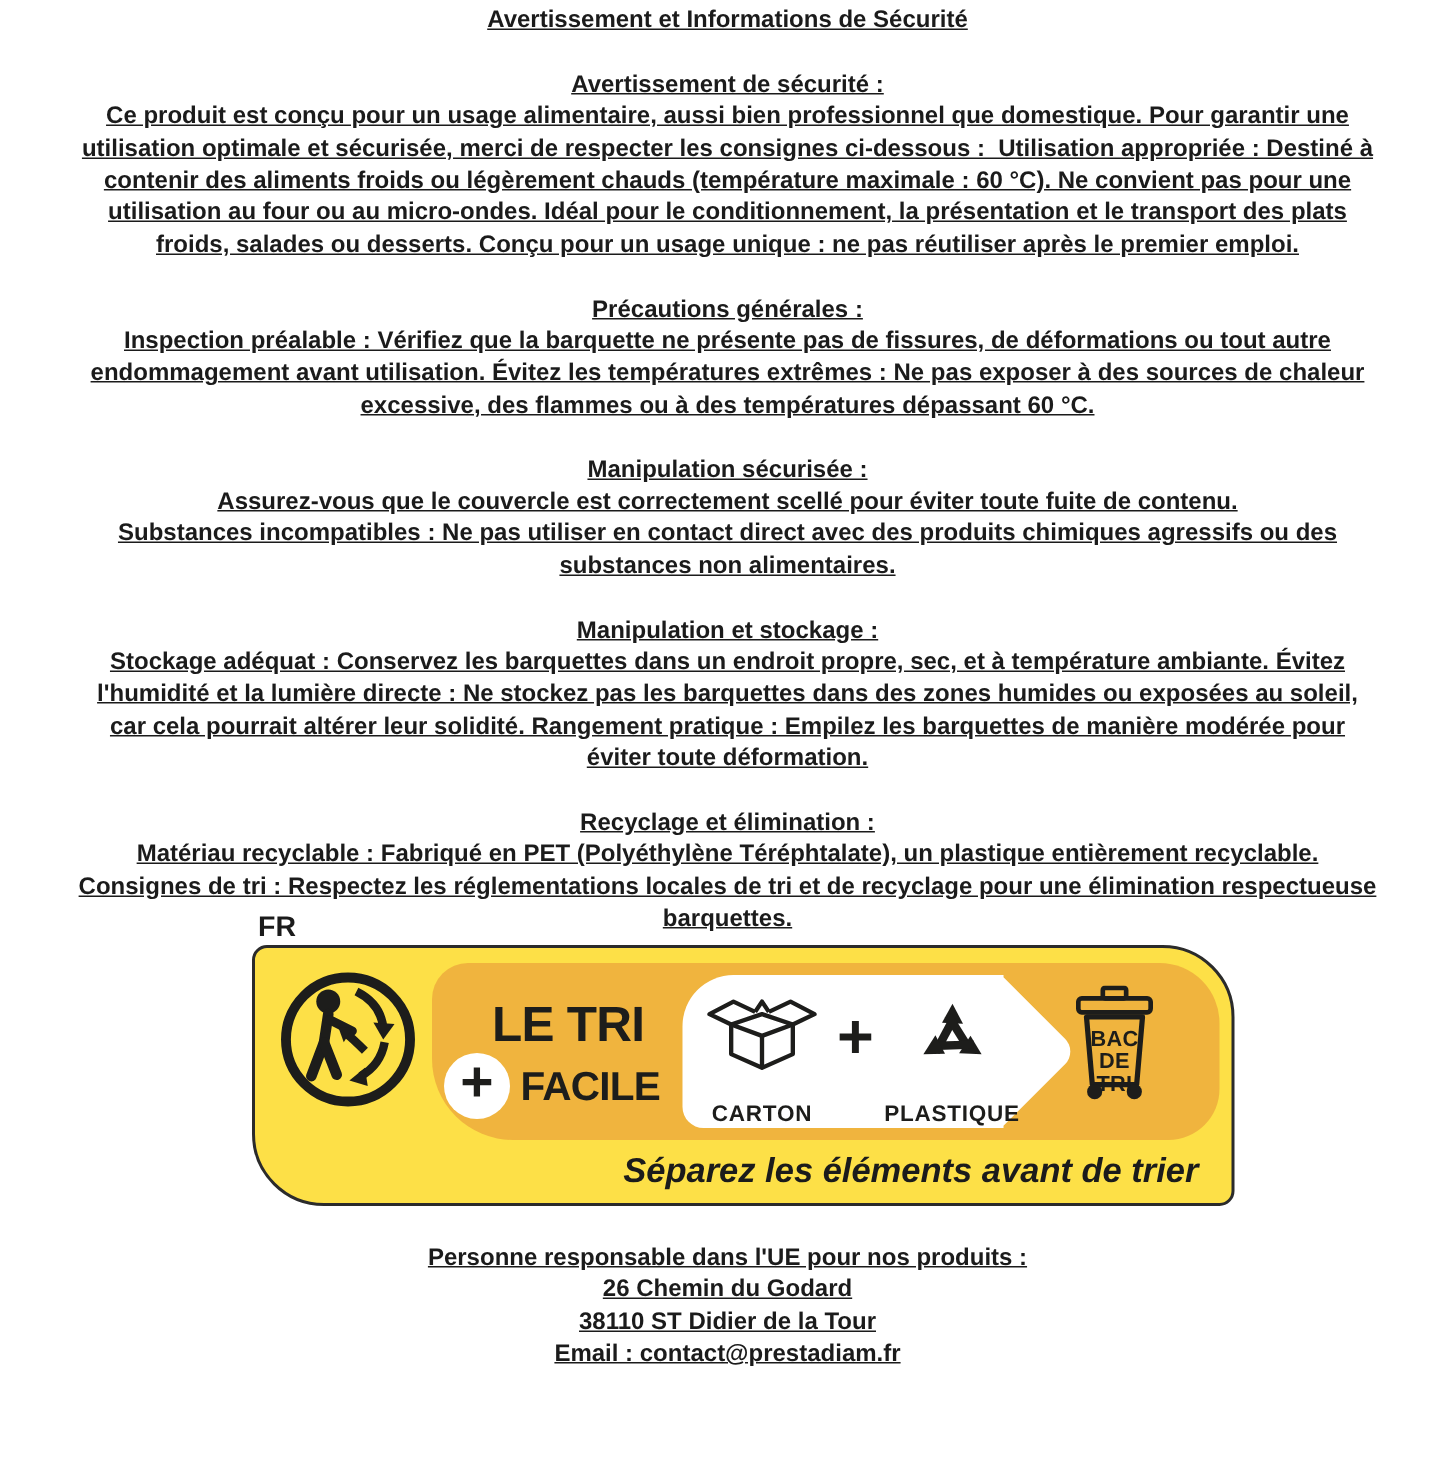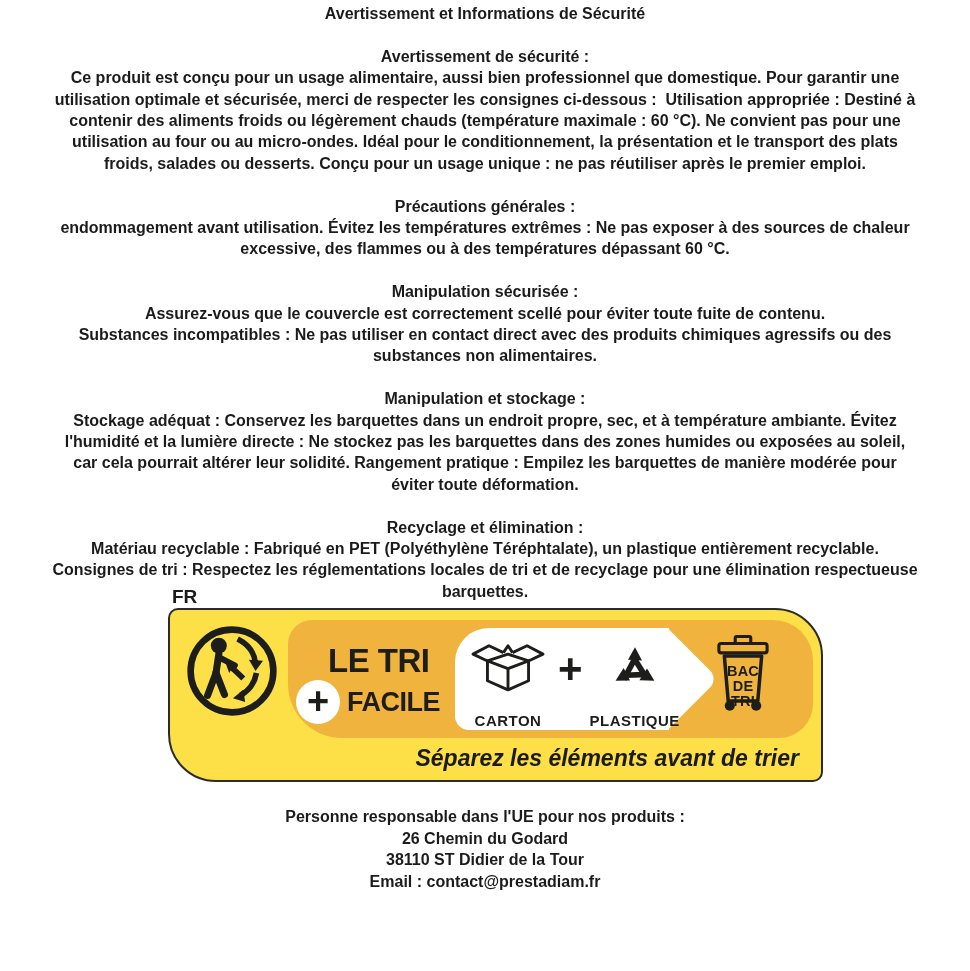--- a/index.html
+++ b/index.html
@@ -4,21 +4,21 @@
 <style>
   :root{
     --yellow:#F0B43E;
     --ink:#1D1D1B;
   }
   html,body{margin:0;padding:0;}
   body{
     width:970px;height:971px;overflow:hidden;background:#ffffff;
     font-family:"Liberation Sans", sans-serif;color:#1b1b1b;position:relative;
   }
-  .doc{width:970px;padding-top:3px;}
+  .doc{width:970px;padding-top:3px;text-decoration:underline;}
   .line{
     font-weight:700;font-size:16px;line-height:21.4px;
     text-align:center;white-space:pre;color:#1b1b1b;
   }
   .section{margin-top:21.4px;}
 
   
   .label-wrap{position:relative;width:655px;margin:6px 0 0 168px;}
   .fr{
     position:absolute;top:-21px;left:4px;
@@ -95,20 +95,21 @@
           <div class="line">Ce produit est conçu pour un usage alimentaire, aussi bien professionnel que domestique. Pour garantir une</div>
           <div class="line">utilisation optimale et sécurisée, merci de respecter les consignes ci-dessous :  Utilisation appropriée : Destiné à</div>
           <div class="line">contenir des aliments froids ou légèrement chauds (température maximale : 60 °C). Ne convient pas pour une</div>
           <div class="line">utilisation au four ou au micro-ondes. Idéal pour le conditionnement, la présentation et le transport des plats</div>
           <div class="line">froids, salades ou desserts. Conçu pour un usage unique : ne pas réutiliser après le premier emploi.</div>
         </div>
     </div>
       <div class="section">
       <div class="line heading">Précautions générales :</div>
       <div class="lines">
+          <div class="line">Inspection préalable : Vérifiez que la barquette ne présente pas de fissures, de déformations ou tout autre</div>
           <div class="line">endommagement avant utilisation. Évitez les températures extrêmes : Ne pas exposer à des sources de chaleur</div>
           <div class="line">excessive, des flammes ou à des températures dépassant 60 °C.</div>
         </div>
     </div>
       <div class="section">
       <div class="line heading">Manipulation sécurisée :</div>
       <div class="lines">
           <div class="line">Assurez-vous que le couvercle est correctement scellé pour éviter toute fuite de contenu.</div>
           <div class="line">Substances incompatibles : Ne pas utiliser en contact direct avec des produits chimiques agressifs ou des</div>
           <div class="line">substances non alimentaires.</div>

